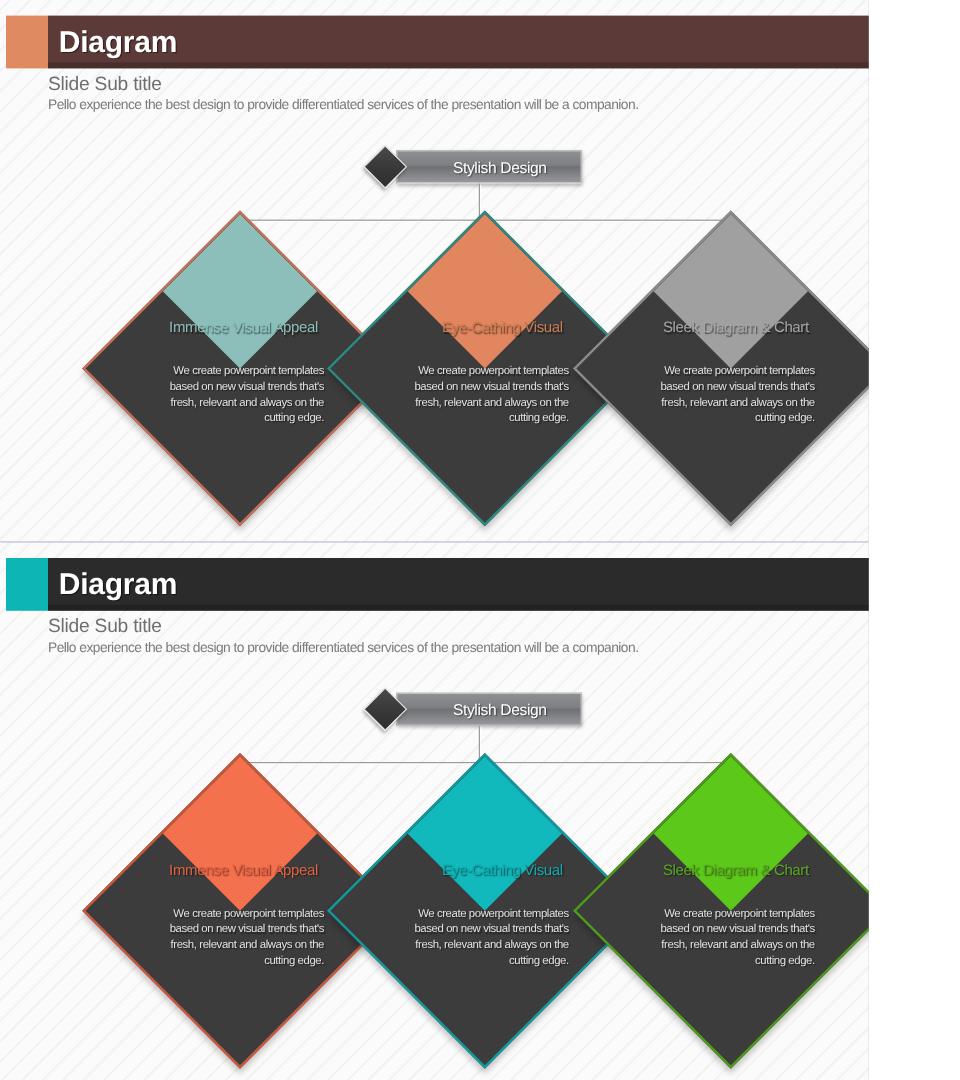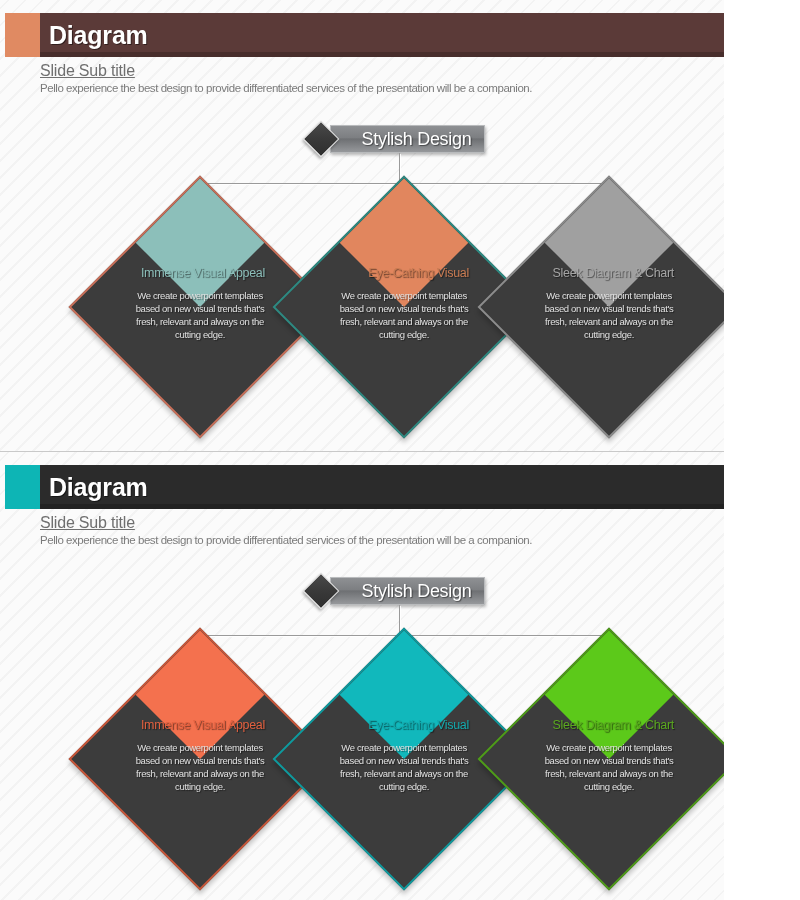--- a/index.html
+++ b/index.html
@@ -84,21 +84,20 @@
     text-shadow: 1px 1px 0 rgba(0,0,0,0.45);
   }
 
   
   .subtitle-block { position: absolute; left: 40px; }
   .subtitle-main {
     font-size: 16px;
     color: #6f6f6f;
     letter-spacing: -0.2px;
     white-space: nowrap;
-    text-decoration: underline;
   }
   .subtitle-desc {
     margin-top: 2px;
     font-size: 11.5px;
     color: #7b7b7b;
     letter-spacing: -0.45px;
     white-space: nowrap;
   }
 
   
@@ -106,21 +105,21 @@
   .banner-bar {
     position: absolute;
     left: 22px; top: 0;
     width: 155px; height: 28px;
     background: linear-gradient(to bottom, #8e9093 0%, #7d7f82 45%, #6e7073 50%, #96989b 100%);
     border: 1px solid #b9bbbd;
     box-shadow: 1px 2px 3px rgba(0,0,0,0.28);
     display: flex; align-items: center; justify-content: center;
   }
   .banner-label {
-    font-size: 18px;
+    font-size: 13px;
     color: #ffffff;
     letter-spacing: -0.3px;
     text-shadow: 1px 1px 1px rgba(0,0,0,0.45);
     padding-left: 18px;
   }
   .banner-diamond {
     position: absolute;
     left: 0px; top: 1px;
     width: 26px; height: 26px;
     background: linear-gradient(135deg, #4a4a4a 0%, #393939 50%, #2e2e2e 100%);
@@ -171,22 +170,22 @@
   .node-title {
     width: 130px;
     text-align: right;
     font-size: 12.5px;
     line-height: 15px;
     letter-spacing: -0.3px;
     text-shadow: 1px 1px 1px rgba(0,0,0,0.5);
   }
   .node-body {
     width: 140px;
-    margin-top: 8px;
-    text-align: center;
+    margin-top: 22px;
+    text-align: right;
     font-size: 9.5px;
     line-height: 13px;
     color: #e2e2e2;
     letter-spacing: -0.35px;
     text-shadow: 1px 1px 1px rgba(0,0,0,0.5);
   }
 </style>
 </head>
 <body>
 

